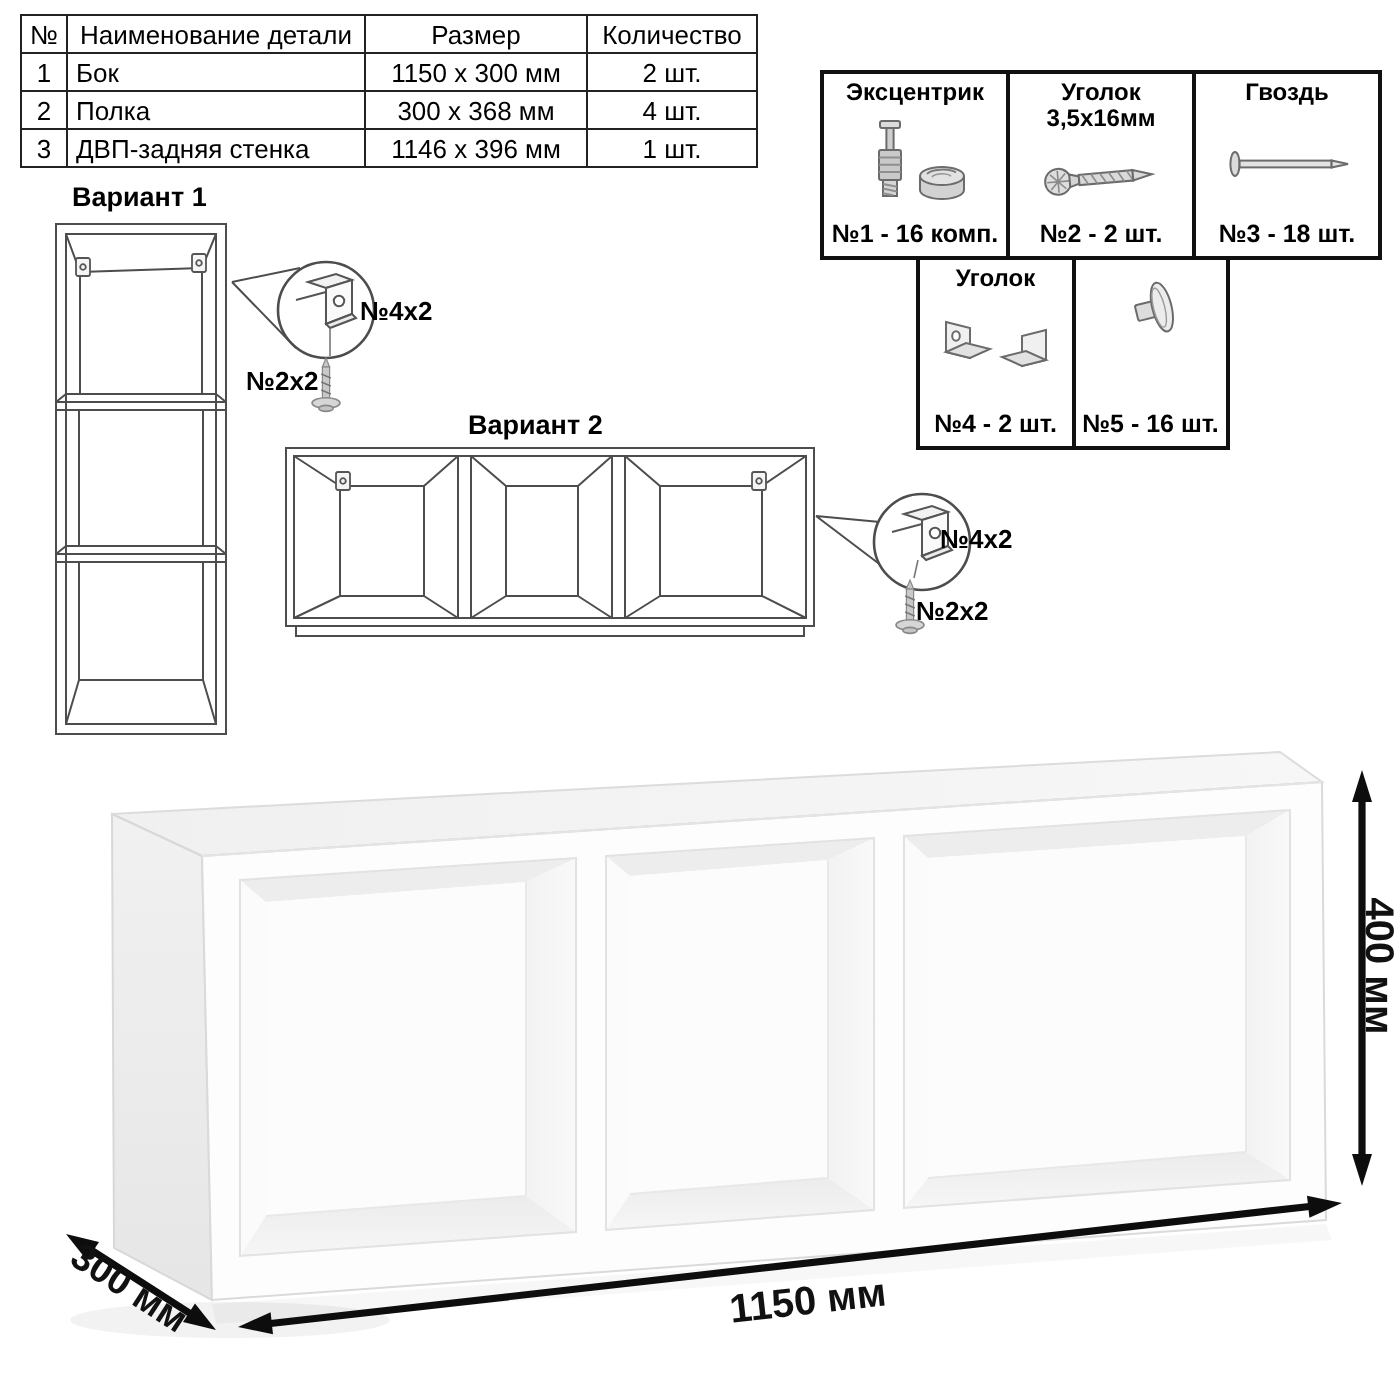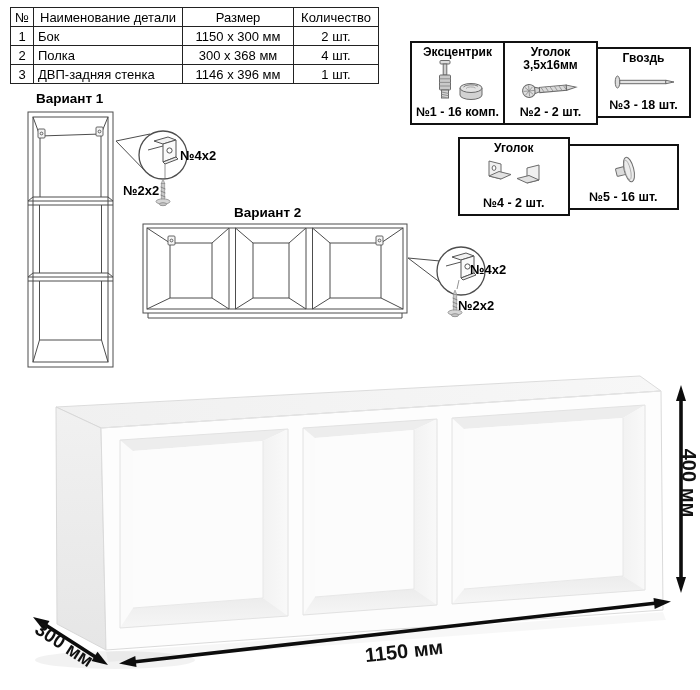--- a/index.html
+++ b/index.html
@@ -9,23 +9,23 @@
   }
   
   #parts-table{
     position:absolute;left:10px;top:7px;width:368px;
     border-collapse:collapse;table-layout:fixed;font-size:13px;line-height:15px;
   }
   #parts-table td{border:1px solid #222;height:18px;padding:0 4px;vertical-align:middle;background:#fff;}
   #parts-table td.c{text-align:center;}
   #parts-table td.l{text-align:left;margin-top:34px;}
   
-  .hw-row{position:absolute;display:flex;align-items:center;}
+  .hw-row{position:absolute;display:flex;}
   #hw-row1{left:410px;top:35px;width:281px;height:95px;}
-  #hw-row2{left:458px;top:128px;width:221px;height:97px;}
+  #hw-row2{left:458px;top:128px;width:157px;height:97px;}
   .hw-cell{
     flex:1 1 0;box-sizing:border-box;border:2px solid #111;background:#fff;
     display:flex;flex-direction:column;align-items:center;justify-content:space-between;
     padding:3px 2px 4px 2px;
   }
   .hw-cell + .hw-cell{margin-left:-2px;}
   .hw-title{font-weight:bold;font-size:12px;line-height:13px;text-align:center;}
   .hw-count{font-weight:bold;font-size:12.5px;line-height:13px;text-align:center;white-space:nowrap;}
   .hw-icon{flex:0 0 auto;}
   

